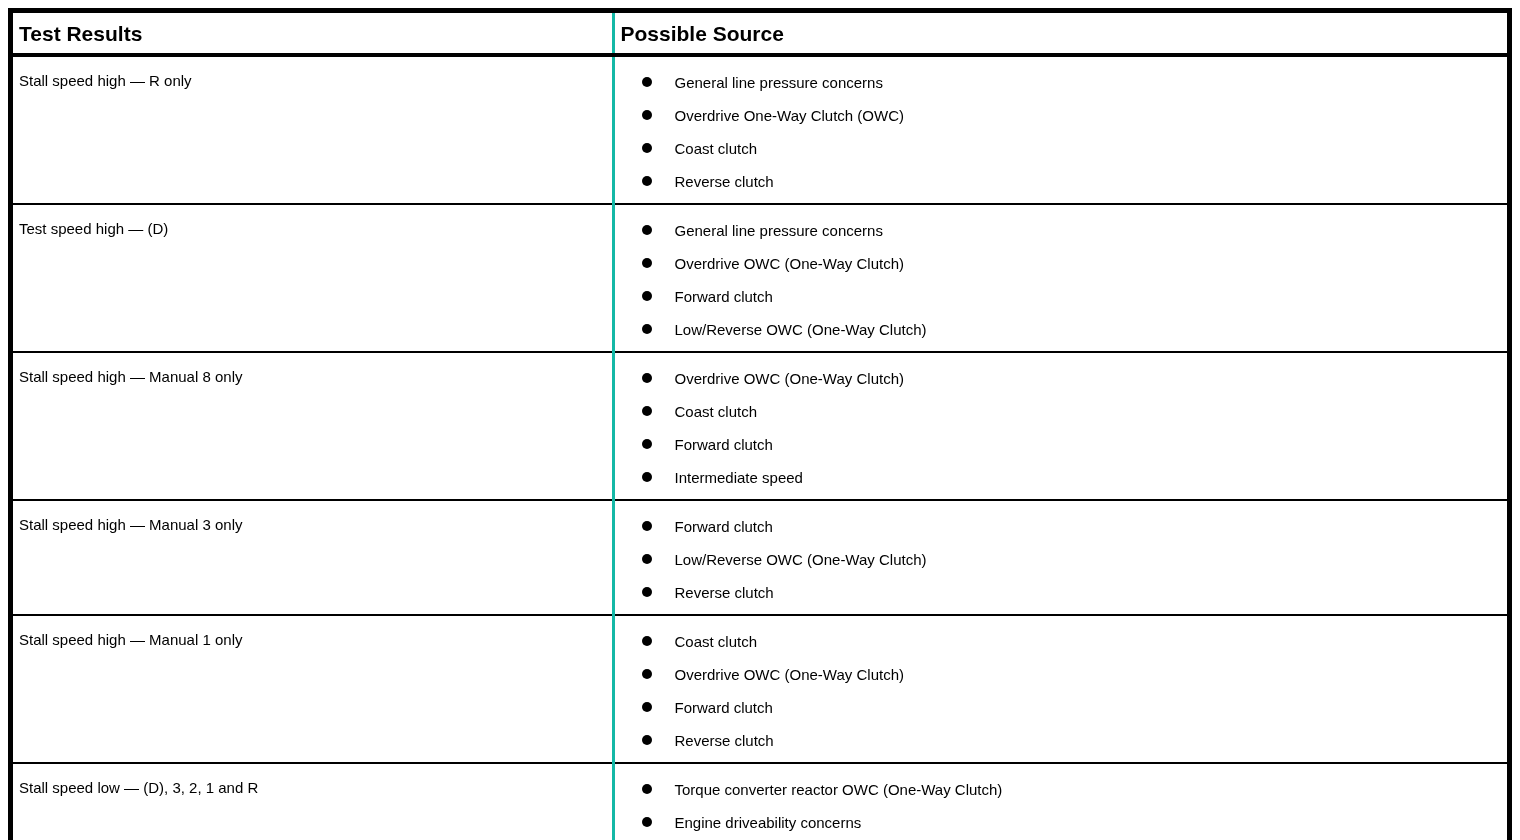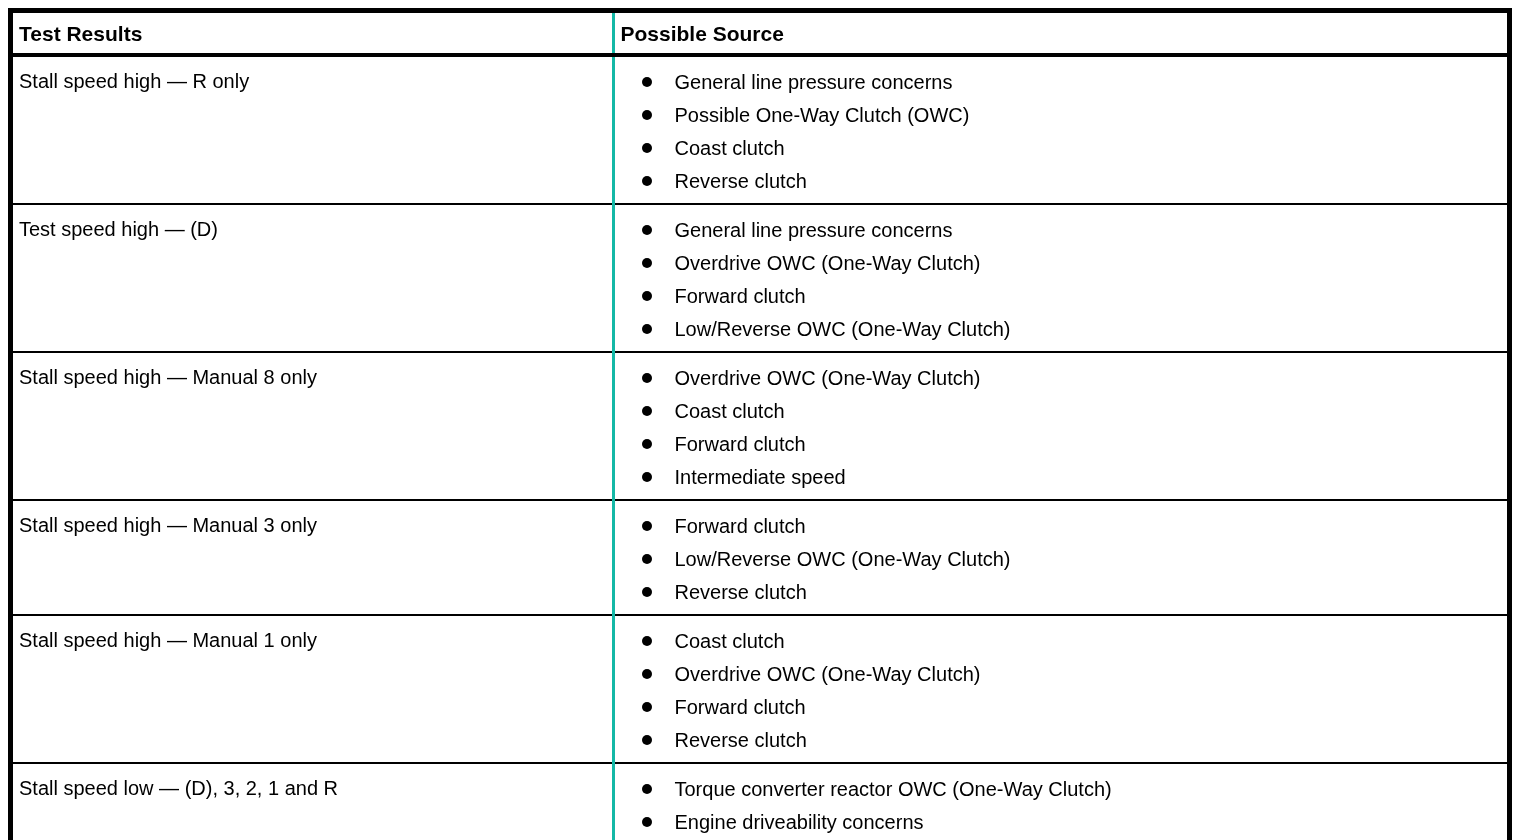--- a/index.html
+++ b/index.html
@@ -39,21 +39,21 @@
     line-height: 24px;
     padding: 9px 6px 7px 6px;
     border-bottom: 4px solid #000000;
     white-space: nowrap;
   }
   th + th, td + td {
     border-left: 3px solid #14b8a6;
   }
   tbody td {
     border-top: 2px solid #000000;
-    font-size: 20px;
+    font-size: 15px;
     padding: 9px 8px 5px 6px;
   }
   tbody tr:last-child td { padding-bottom: 13px; }
   td.result-cell {
     line-height: 30px;
     white-space: nowrap;
   }
   td.source-cell { padding-left: 27px; }
   ul.source-list {
     margin: 0;
@@ -99,21 +99,21 @@
     </td>
     <td class="source-cell">
       <ul class="source-list">
 
       <li>
           <span class="bullet"></span>
           <span>General line pressure concerns</span>
         </li>
                 <li>
           <span class="bullet"></span>
-          <span>Possible One-Way Clutch (OWC)</span>
+          <span>Overdrive One-Way Clutch (OWC)</span>
         </li>
                 <li>
           <span class="bullet"></span>
           <span>Coast clutch</span>
         </li>
                 <li>
           <span class="bullet"></span>
           <span>Reverse clutch</span>
         </li>
               </ul>

